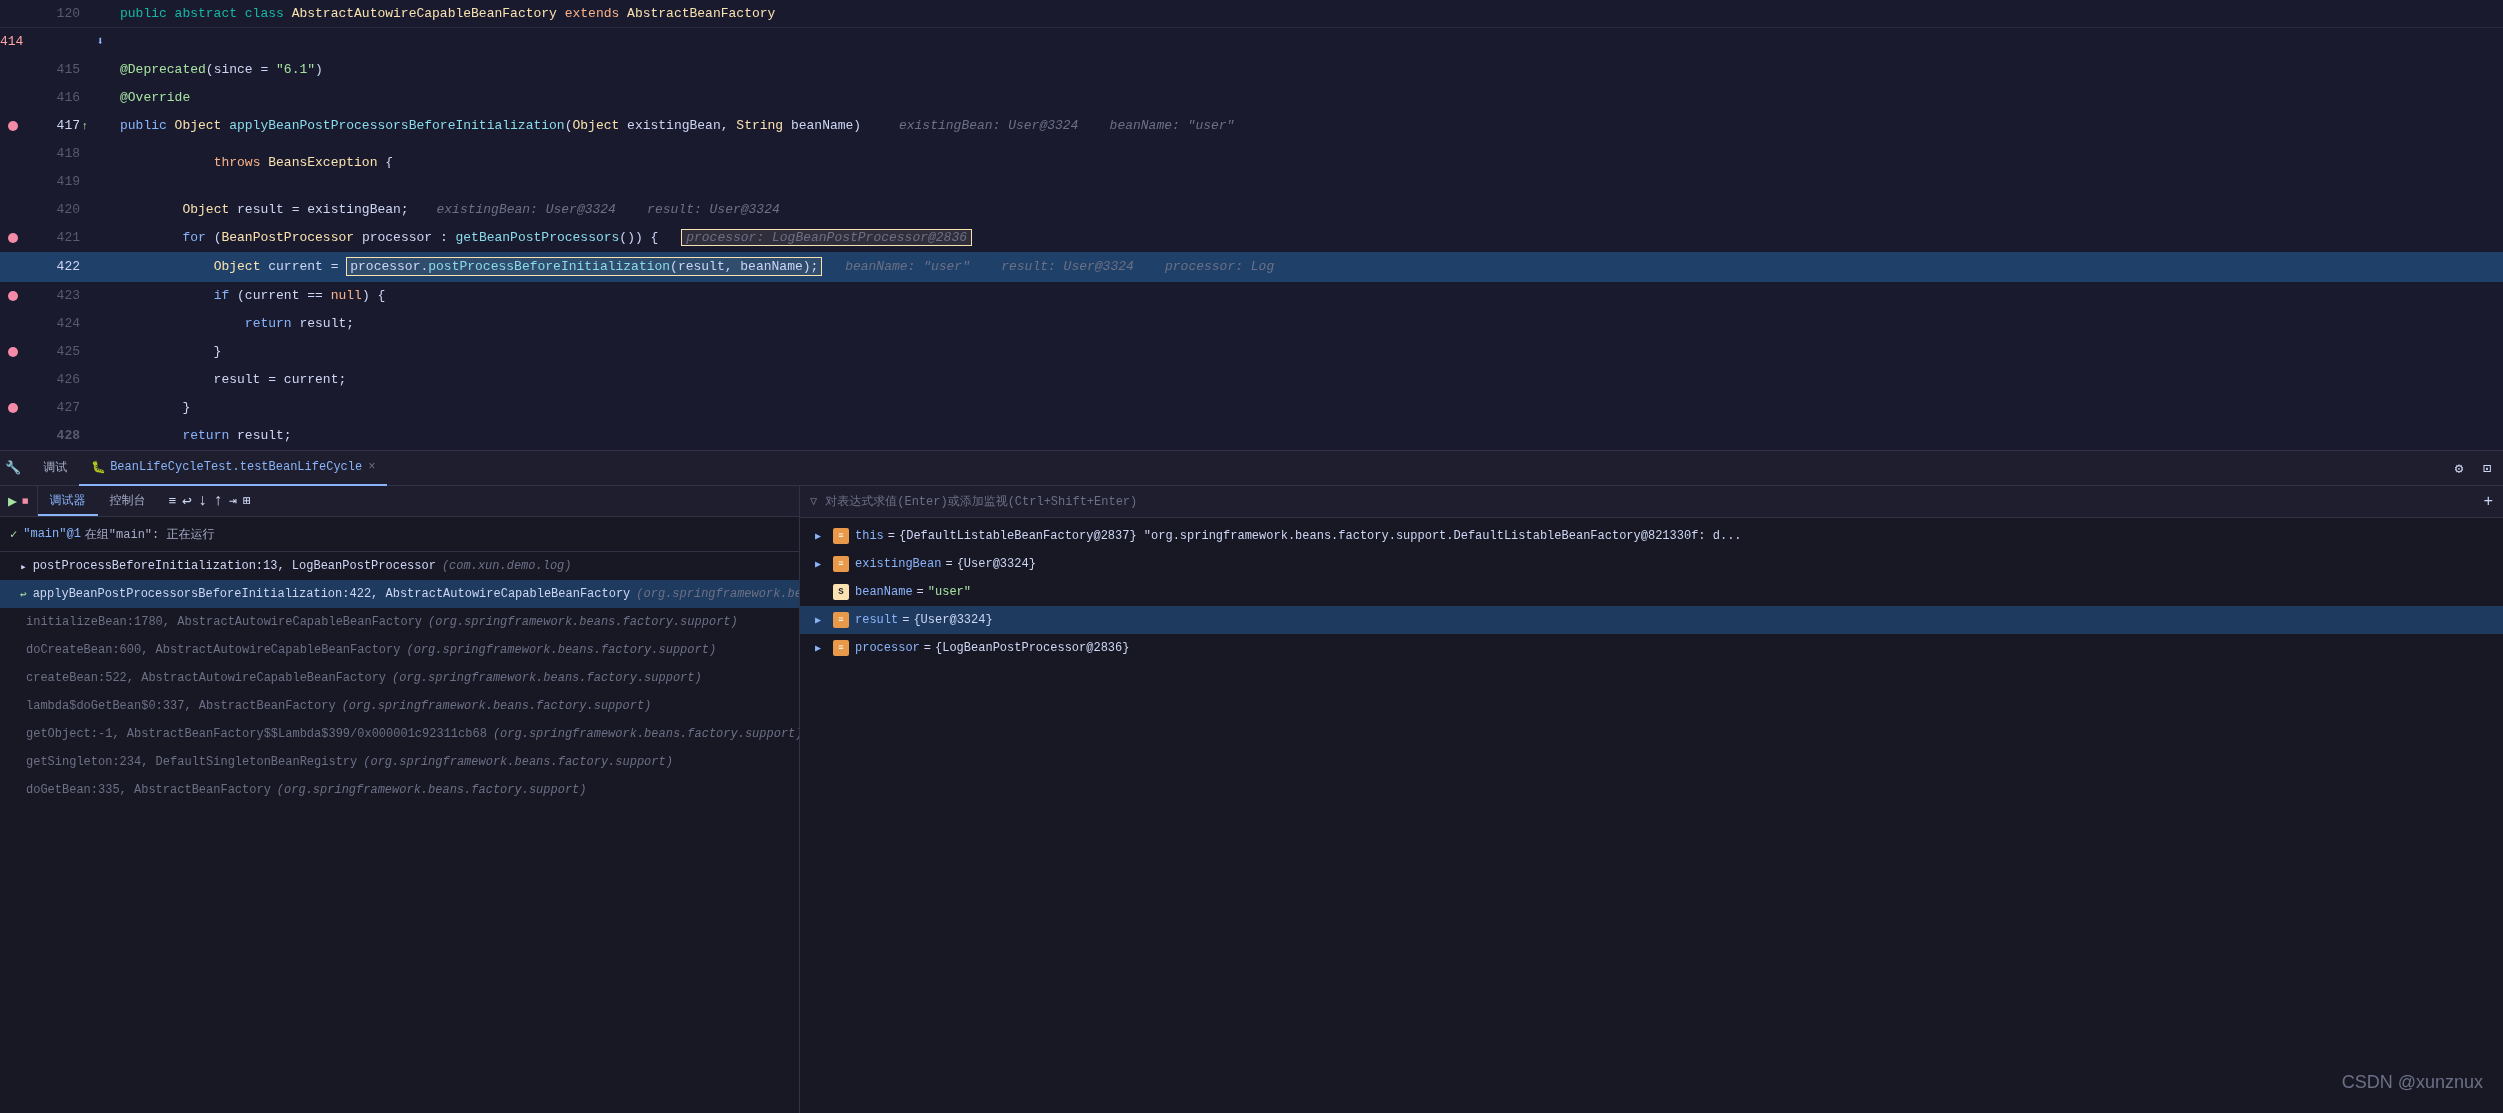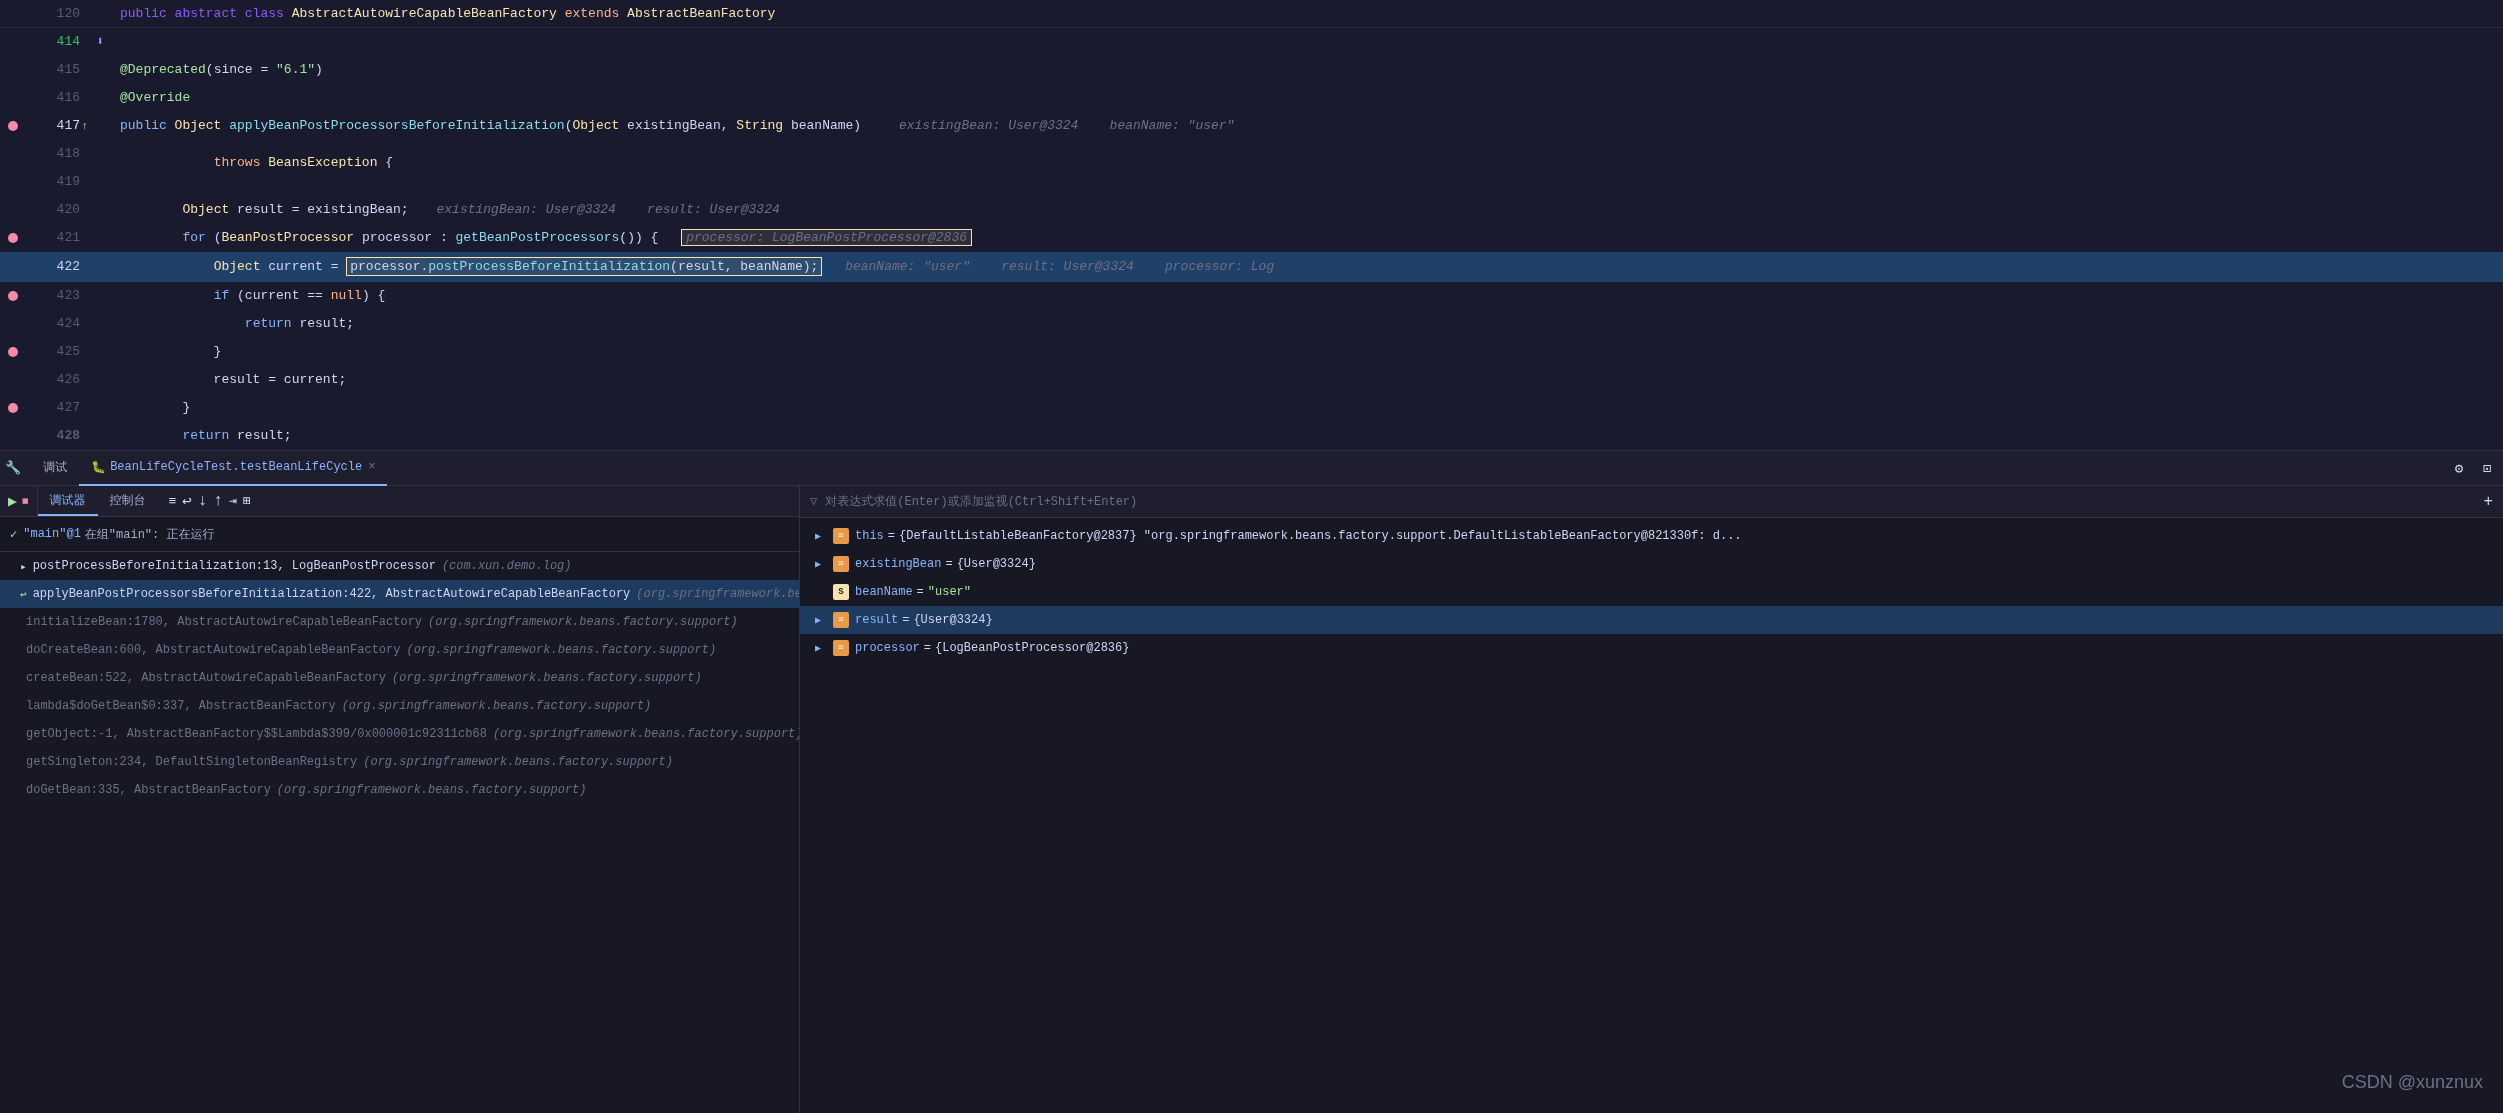--- a/index.html
+++ b/index.html
@@ -22,21 +22,21 @@
       position: relative;
     }
 
     .code-container {
       display: flex;
       flex: 1;
       overflow: hidden;
     }
 
     
-    .kw { color: #8b5cf6; } 
+    .kw { color: #14b8a6; } 
     .kw-orange { color: #fab387; } 
     .cls { color: #f9e2af; }
 
     
     .debug-panel {
       background: #181825;
       border-top: 1px solid #313244;
       height: 663px;
       display: flex;
       flex-direction: column;
@@ -251,21 +251,21 @@
     <div style="padding-left:10px; white-space:nowrap; color:#cdd6f4;">
       <span class="kw">public abstract class </span><span class="cls">AbstractAutowireCapableBeanFactory </span><span class="kw-orange">extends </span><span class="cls">AbstractBeanFactory</span>
     </div>
   </div>
 
   <div class="code-container">
 
     <div style="display:flex; flex-direction:column; width:100%;">
 
       <div style="display:flex; height:28px; line-height:28px; align-items:center; background:#1a1a2e;">
-        <div style="width:90px; text-align:right; padding-right:10px; color:#22c55e; flex-shrink:0;">414</div>
+        <div style="width:90px; text-align:left; padding-right:10px; color:#fca5a5; flex-shrink:0;">414</div>
         <div style="width:20px; flex-shrink:0; text-align:center; color:#89b4fa; font-size:12px;">⬇</div>
         <div style="padding-left:10px; white-space:nowrap;"></div>
       </div>
 
       <div style="display:flex; height:28px; line-height:28px; align-items:center; background:#1a1a2e;">
         <div style="width:90px; text-align:right; padding-right:10px; color:#585b70; flex-shrink:0;">415</div>
         <div style="width:20px; flex-shrink:0;"></div>
         <div style="padding-left:10px; white-space:nowrap;">
           <span style="color:#a6e3a1;">@Deprecated</span><span style="color:#cdd6f4;">(since = </span><span style="color:#a6e3a1;">"6.1"</span><span style="color:#cdd6f4;">)</span>
         </div>

